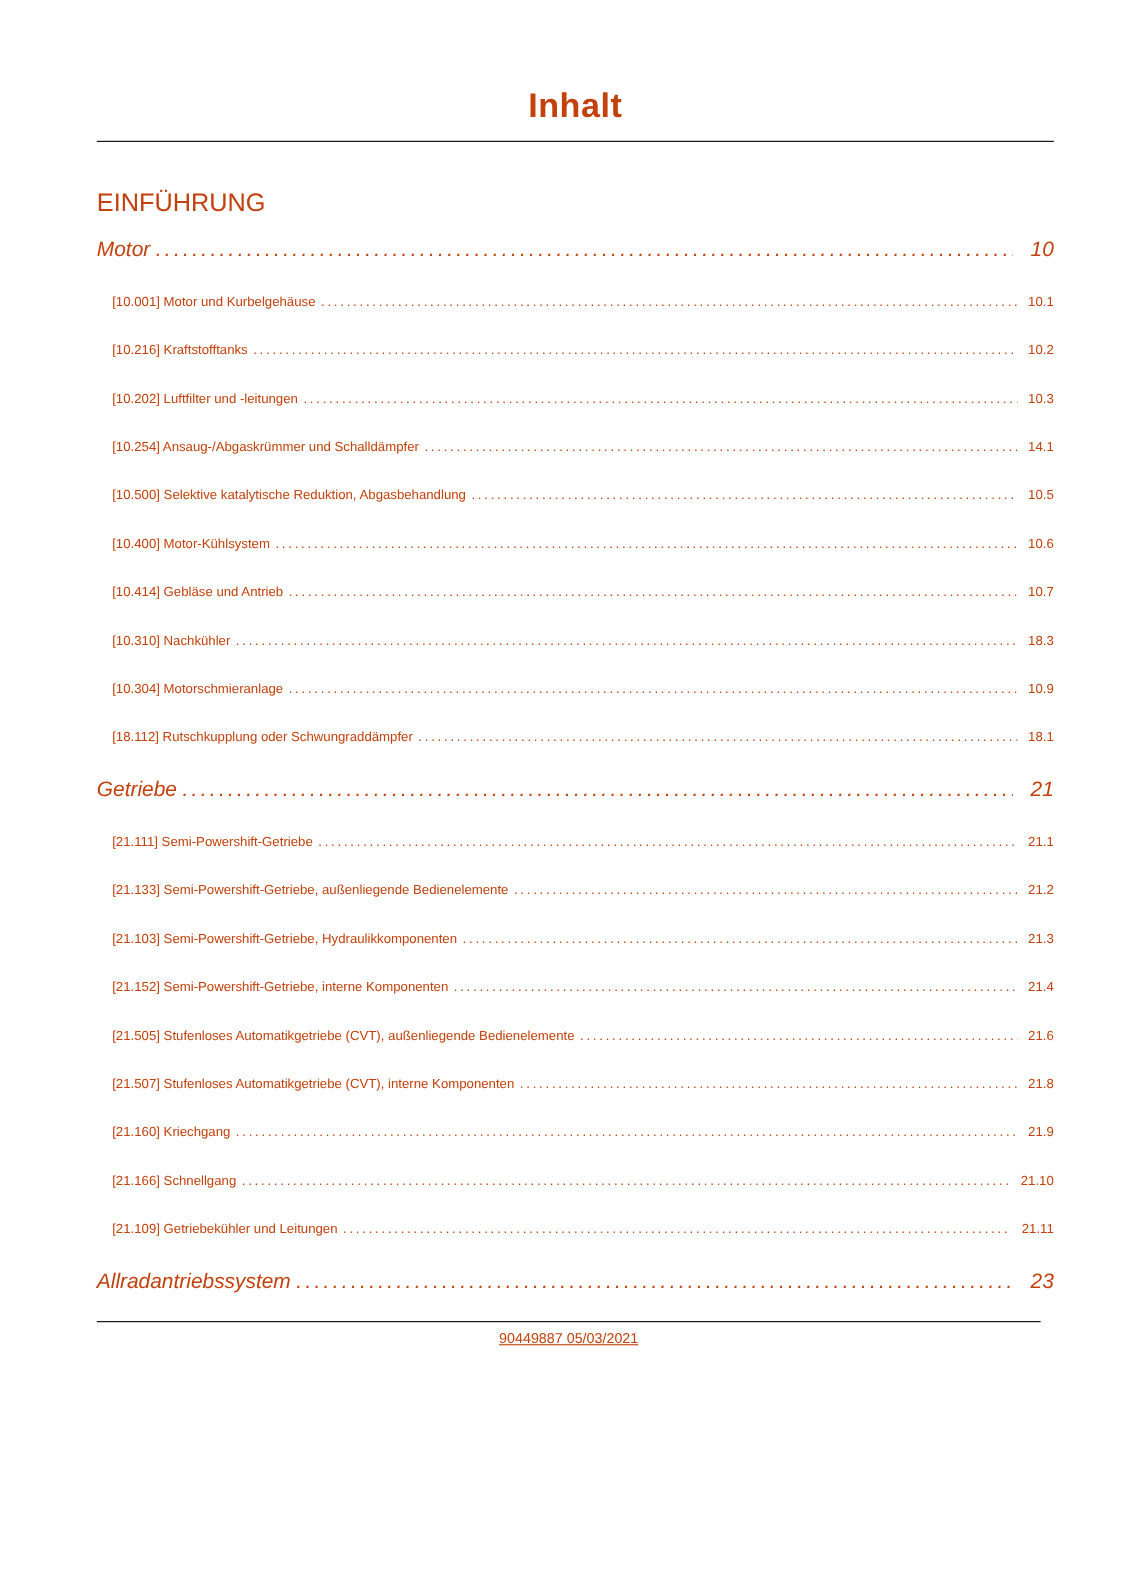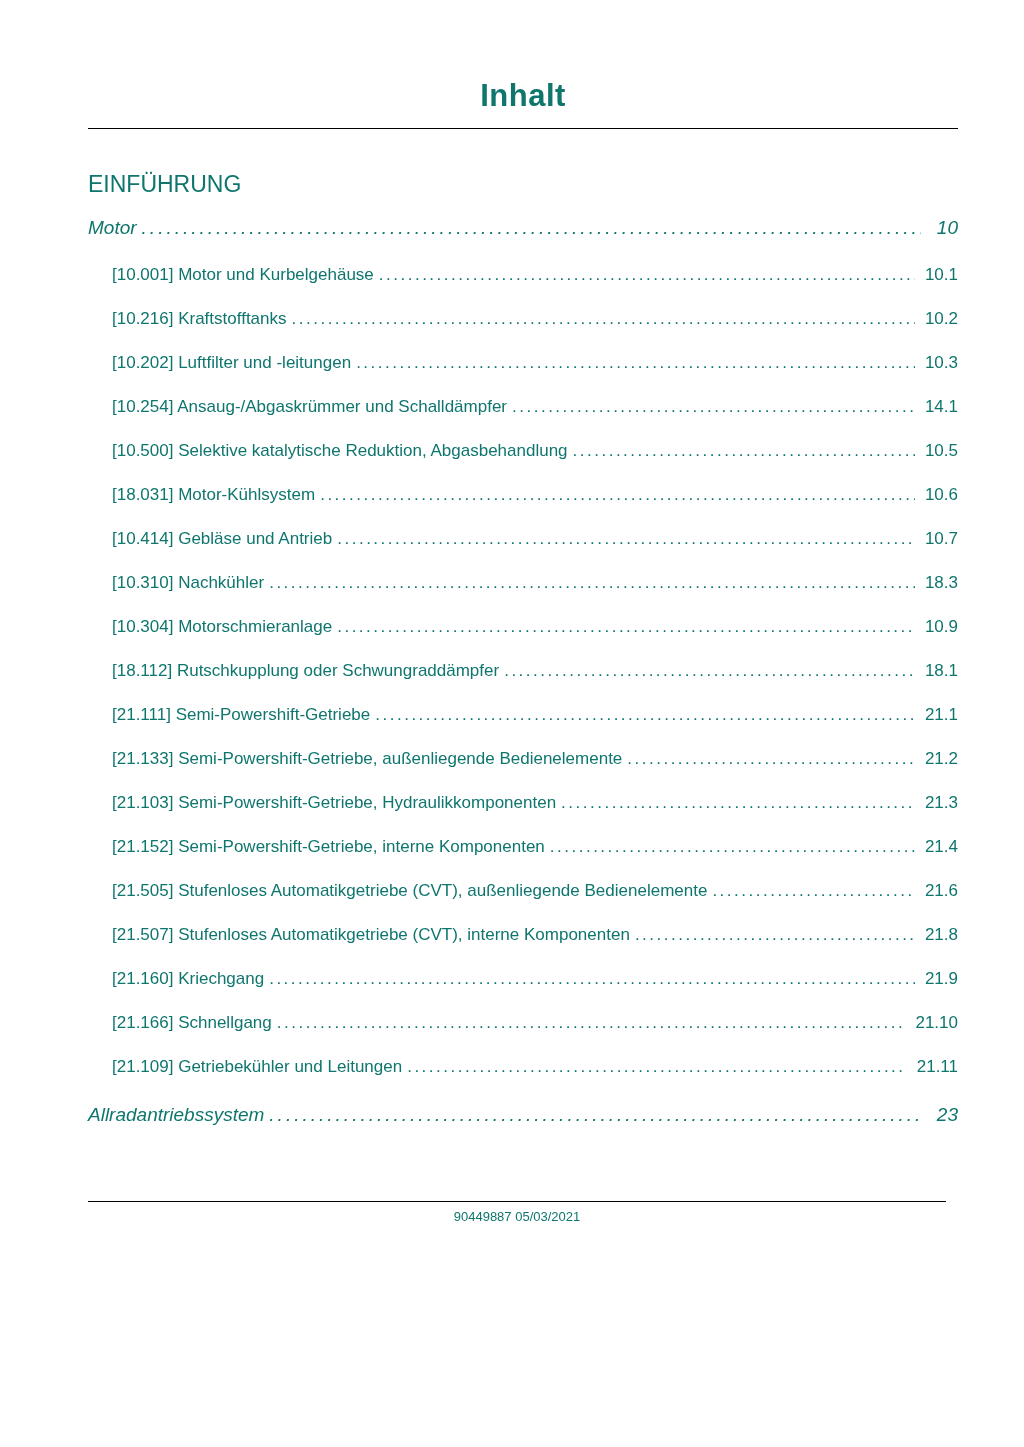--- a/index.html
+++ b/index.html
@@ -5,21 +5,21 @@
   html, body {
     margin: 0;
     padding: 0;
     background: #ffffff;
   }
   .page {
     position: relative;
     width: 1024px;
     height: 1277px;
     background: #ffffff;
-    color: #0f766e;
+    color: #c2410c;
     font-family: "Liberation Sans", sans-serif;
     overflow: hidden;
   }
   .content {
     padding: 78px 66px 0 88px;
   }
   .doc-title {
     margin: 0 0 14px 0;
     text-align: center;
     font-size: 31px;
@@ -43,24 +43,24 @@
     display: flex;
     align-items: baseline;
   }
   .row.section {
     font-size: 19px;
     line-height: 27px;
     padding: 12px 0;
     font-style: italic;
   }
   .row.item {
-    font-size: 17px;
+    font-size: 12px;
     line-height: 21px;
     padding: 11px 0 12px 0;
-    margin-left: 24px;
+    margin-left: 14px;
   }
   .label {
     flex: 0 0 auto;
     white-space: nowrap;
   }
   .dots {
     flex: 1 1 auto;
     overflow: hidden;
     white-space: nowrap;
     margin-left: 5px;
@@ -77,20 +77,21 @@
     flex: 0 0 auto;
     white-space: nowrap;
   }
   .row.item .pagenum { padding-left: 10px; }
   .row.section .pagenum { padding-left: 16px; }
   .footer {
     position: absolute;
     left: 88px;
     right: 78px;
     bottom: 52px;
+    text-decoration: underline;
   }
   .footer-text {
     text-align: center;
     font-size: 13px;
     line-height: 16px;
     padding-top: 7px;
   }
 </style>
 </head>
 <body>
@@ -125,21 +126,21 @@
           <span class="label">[10.254] Ansaug-/Abgaskrümmer und Schalldämpfer</span>
           <span class="dots"></span>
           <span class="pagenum">14.1</span>
         </div>
         <div class="row item">
           <span class="label">[10.500] Selektive katalytische Reduktion, Abgasbehandlung</span>
           <span class="dots"></span>
           <span class="pagenum">10.5</span>
         </div>
         <div class="row item">
-          <span class="label">[18.031] Motor-Kühlsystem</span>
+          <span class="label">[10.400] Motor-Kühlsystem</span>
           <span class="dots"></span>
           <span class="pagenum">10.6</span>
         </div>
         <div class="row item">
           <span class="label">[10.414] Gebläse und Antrieb</span>
           <span class="dots"></span>
           <span class="pagenum">10.7</span>
         </div>
         <div class="row item">
           <span class="label">[10.310] Nachkühler</span>
@@ -148,20 +149,25 @@
         </div>
         <div class="row item">
           <span class="label">[10.304] Motorschmieranlage</span>
           <span class="dots"></span>
           <span class="pagenum">10.9</span>
         </div>
         <div class="row item">
           <span class="label">[18.112] Rutschkupplung oder Schwungraddämpfer</span>
           <span class="dots"></span>
           <span class="pagenum">18.1</span>
+        </div>
+        <div class="row section">
+          <span class="label">Getriebe</span>
+          <span class="dots"></span>
+          <span class="pagenum">21</span>
         </div>
         <div class="row item">
           <span class="label">[21.111] Semi-Powershift-Getriebe</span>
           <span class="dots"></span>
           <span class="pagenum">21.1</span>
         </div>
         <div class="row item">
           <span class="label">[21.133] Semi-Powershift-Getriebe, außenliegende Bedienelemente</span>
           <span class="dots"></span>
           <span class="pagenum">21.2</span>

